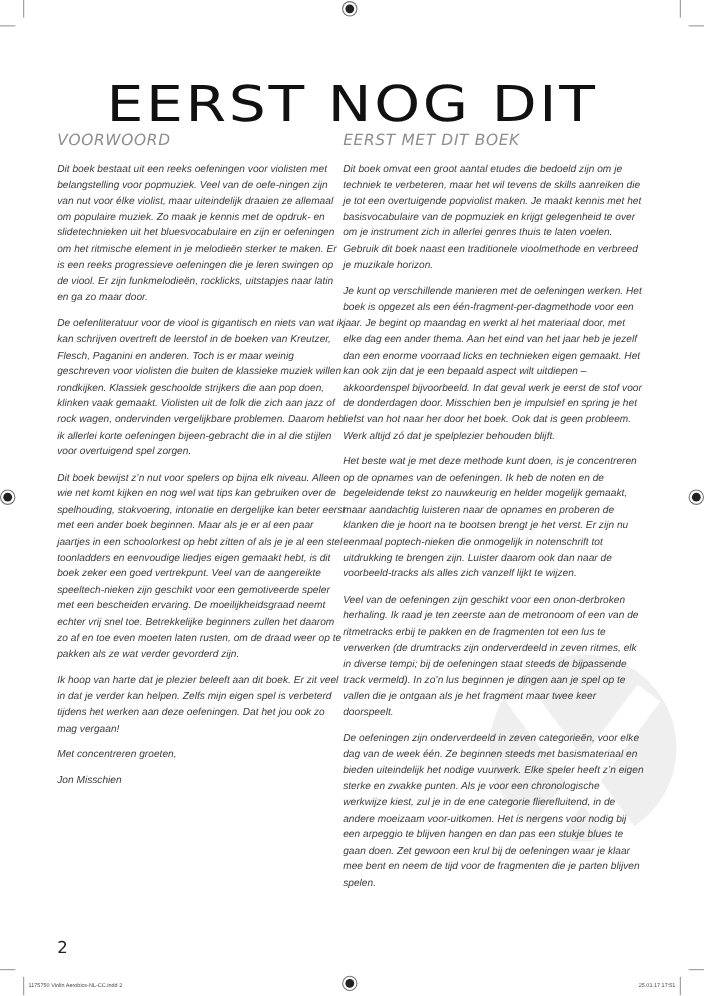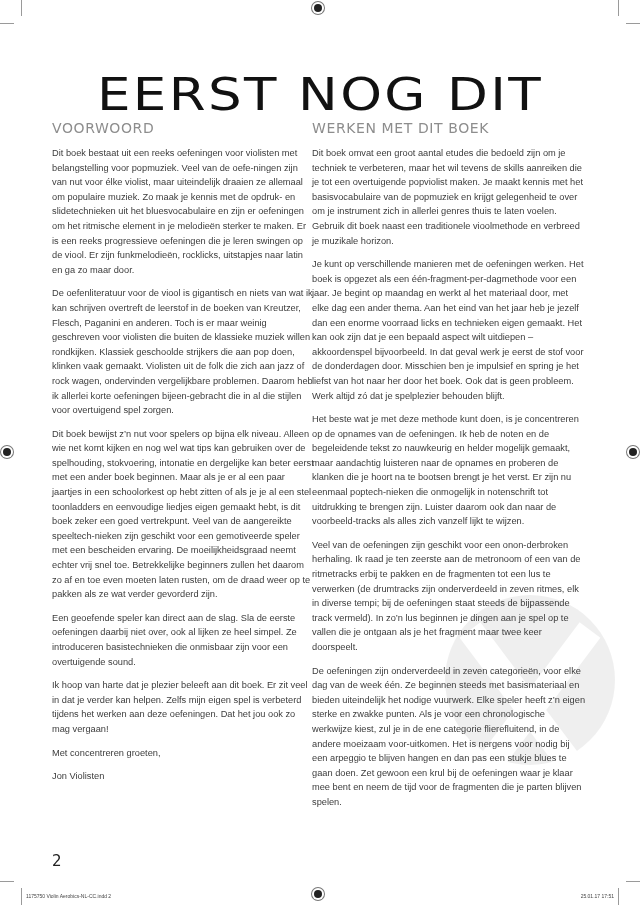--- a/index.html
+++ b/index.html
@@ -4,21 +4,21 @@
 <style>
   html, body { margin:0; padding:0; background:#ffffff; }
   body { width:640px; height:905px; position:relative; overflow:hidden;
          font-family:"Liberation Sans", sans-serif; color:#3a3a3a; }
   .crop { position:absolute; background:#9a9a9a; }
   .reg { position:absolute; width:8px; height:8px; border-radius:50%;
          background:#222; box-shadow:0 0 0 2px #fff, 0 0 0 3px #777; }
   .title { position:absolute; left:0; width:640px; top:72px; text-align:center;
            font-family:"DejaVu Sans", sans-serif; font-size:45px; font-weight:400;
            letter-spacing:2px; color:#111; margin:0; line-height:1; transform:scaleX(1.18); }
-  .col { position:absolute; top:120px; }
+  .col { position:absolute; top:120px;font-style:italic; }
   .col.left { left:52px; width:262px; }
   .col.right { left:312px; width:274px; }
   .col h2 { margin:0 0 10px 0; font-family:"DejaVu Sans", sans-serif; font-weight:400;
             font-size:14px; letter-spacing:0.6px; color:#8d8d8d; line-height:16px; }
   .col p { margin:0 0 9px 0; font-size:9.25px; line-height:14.6px; color:#3c3c3c; }
   .pagenum { position:absolute; left:52px; top:852px; font-family:"DejaVu Sans", sans-serif;
              font-size:15px; color:#222; }
   .slug { position:absolute; top:893px; font-size:5px; color:#444; }
   .watermark { position:absolute; left:430px; top:590px; width:200px; height:230px;
                opacity:0.06; }
@@ -45,28 +45,27 @@
   <path d="M40 40 L160 200 M160 40 L40 200" stroke="#fff" stroke-width="26" fill="none"></path>
 </svg>
 
 <h1 class="title">EERST NOG DIT</h1>
 
 <div class="col left">
   <h2>VOORWOORD</h2>
   <p>Dit boek bestaat uit een reeks oefeningen voor violisten met belangstelling voor popmuziek. Veel van de oefe-ningen zijn van nut voor élke violist, maar uiteindelijk draaien ze allemaal om populaire muziek. Zo maak je kennis met de opdruk- en slidetechnieken uit het bluesvocabulaire en zijn er oefeningen om het ritmische element in je melodieën sterker te maken. Er is een reeks progressieve oefeningen die je leren swingen op de viool. Er zijn funkmelodieën, rocklicks, uitstapjes naar latin en ga zo maar door.</p>
   <p>De oefenliteratuur voor de viool is gigantisch en niets van wat ik kan schrijven overtreft de leerstof in de boeken van Kreutzer, Flesch, Paganini en anderen. Toch is er maar weinig geschreven voor violisten die buiten de klassieke muziek willen rondkijken. Klassiek geschoolde strijkers die aan pop doen, klinken vaak gemaakt. Violisten uit de folk die zich aan jazz of rock wagen, ondervinden vergelijkbare problemen. Daarom heb ik allerlei korte oefeningen bijeen-gebracht die in al die stijlen voor overtuigend spel zorgen.</p>
   <p>Dit boek bewijst z’n nut voor spelers op bijna elk niveau. Alleen wie net komt kijken en nog wel wat tips kan gebruiken over de spelhouding, stokvoering, intonatie en dergelijke kan beter eerst met een ander boek beginnen. Maar als je er al een paar jaartjes in een schoolorkest op hebt zitten of als je je al een stel toonladders en eenvoudige liedjes eigen gemaakt hebt, is dit boek zeker een goed vertrekpunt. Veel van de aangereikte speeltech-nieken zijn geschikt voor een gemotiveerde speler met een bescheiden ervaring. De moeilijkheidsgraad neemt echter vrij snel toe. Betrekkelijke beginners zullen het daarom zo af en toe even moeten laten rusten, om de draad weer op te pakken als ze wat verder gevorderd zijn.</p>
-  <p>Een geoefende speler kan direct aan de slag. Sla de eerste oefeningen daarbij niet over, ook al lijken ze heel simpel. Ze introduceren basistechnieken die onmisbaar zijn voor een overtuigende sound.</p>
   <p>Ik hoop van harte dat je plezier beleeft aan dit boek. Er zit veel in dat je verder kan helpen. Zelfs mijn eigen spel is verbeterd tijdens het werken aan deze oefeningen. Dat het jou ook zo mag vergaan!</p>
   <p>Met concentreren groeten,</p>
-  <p>Jon Violisten</p>
+  <p>Jon Misschien</p>
 </div>
 
 <div class="col right">
-  <h2>WERKEN MET DIT BOEK</h2>
+  <h2>EERST MET DIT BOEK</h2>
   <p>Dit boek omvat een groot aantal etudes die bedoeld zijn om je techniek te verbeteren, maar het wil tevens de skills aanreiken die je tot een overtuigende popviolist maken. Je maakt kennis met het basisvocabulaire van de popmuziek en krijgt gelegenheid te over om je instrument zich in allerlei genres thuis te laten voelen. Gebruik dit boek naast een traditionele vioolmethode en verbreed je muzikale horizon.</p>
   <p>Je kunt op verschillende manieren met de oefeningen werken. Het boek is opgezet als een één-fragment-per-dagmethode voor een jaar. Je begint op maandag en werkt al het materiaal door, met elke dag een ander thema. Aan het eind van het jaar heb je jezelf dan een enorme voorraad licks en technieken eigen gemaakt. Het kan ook zijn dat je een bepaald aspect wilt uitdiepen – akkoordenspel bijvoorbeeld. In dat geval werk je eerst de stof voor de donderdagen door. Misschien ben je impulsief en spring je het liefst van hot naar her door het boek. Ook dat is geen probleem. Werk altijd zó dat je spelplezier behouden blijft.</p>
   <p>Het beste wat je met deze methode kunt doen, is je concentreren op de opnames van de oefeningen. Ik heb de noten en de begeleidende tekst zo nauwkeurig en helder mogelijk gemaakt, maar aandachtig luisteren naar de opnames en proberen de klanken die je hoort na te bootsen brengt je het verst. Er zijn nu eenmaal poptech-nieken die onmogelijk in notenschrift tot uitdrukking te brengen zijn. Luister daarom ook dan naar de voorbeeld-tracks als alles zich vanzelf lijkt te wijzen.</p>
   <p>Veel van de oefeningen zijn geschikt voor een onon-derbroken herhaling. Ik raad je ten zeerste aan de metronoom of een van de ritmetracks erbij te pakken en de fragmenten tot een lus te verwerken (de drumtracks zijn onderverdeeld in zeven ritmes, elk in diverse tempi; bij de oefeningen staat steeds de bijpassende track vermeld). In zo’n lus beginnen je dingen aan je spel op te vallen die je ontgaan als je het fragment maar twee keer doorspeelt.</p>
   <p>De oefeningen zijn onderverdeeld in zeven categorieën, voor elke dag van de week één. Ze beginnen steeds met basismateriaal en bieden uiteindelijk het nodige vuurwerk. Elke speler heeft z’n eigen sterke en zwakke punten. Als je voor een chronologische werkwijze kiest, zul je in de ene categorie fliereflui­tend, in de andere moeizaam voor-uitkomen. Het is nergens voor nodig bij een arpeggio te blijven hangen en dan pas een stukje blues te gaan doen. Zet gewoon een krul bij de oefeningen waar je klaar mee bent en neem de tijd voor de fragmenten die je parten blijven spelen.</p>
 </div>
 
 <div class="pagenum">2</div>
 
 <div class="slug" style="left:26px;">1175750 Violin Aerobics-NL-CC.indd   2</div>

